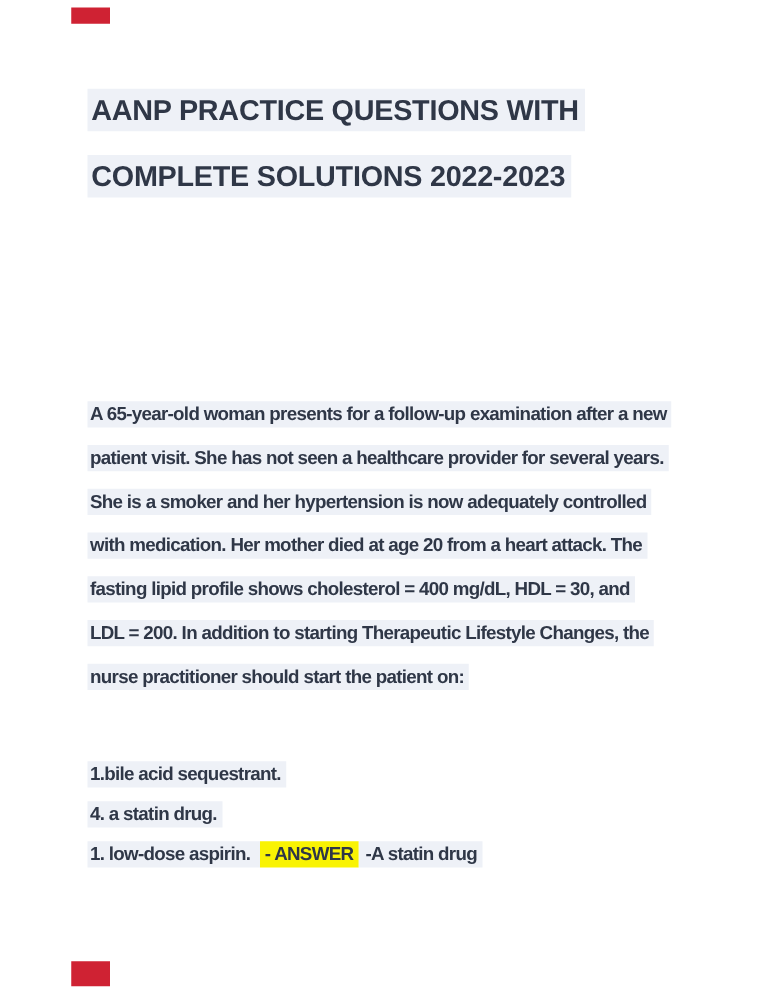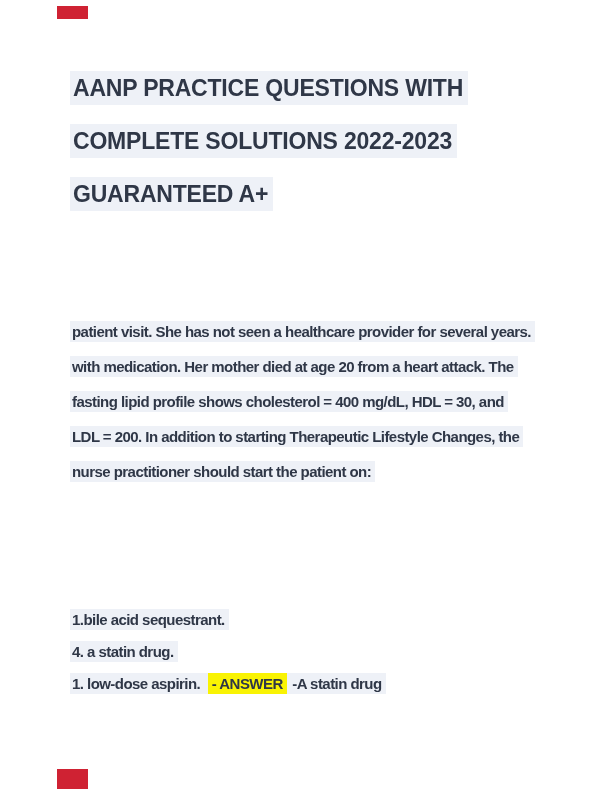--- a/index.html
+++ b/index.html
@@ -81,25 +81,26 @@
 </head>
 <body>
 
 <div class="page">
 
   <div class="red-mark top"></div>
 
   <div class="title-block">
     <div class="title-line"><span>AANP PRACTICE QUESTIONS WITH</span></div>
     <div class="title-line"><span>COMPLETE SOLUTIONS 2022-2023</span></div>
-    <div class="title-line"><span>GUARANTEED A+</span></div>
   </div>
 
   <div class="question-block">
+    <div class="question-line"><span>A 65-year-old woman presents for a follow-up examination after a new</span></div>
     <div class="question-line"><span>patient visit. She has not seen a healthcare provider for several years.</span></div>
+    <div class="question-line"><span>She is a smoker and her hypertension is now adequately controlled</span></div>
     <div class="question-line"><span>with medication. Her mother died at age 20 from a heart attack. The</span></div>
     <div class="question-line"><span>fasting lipid profile shows cholesterol = 400 mg/dL, HDL = 30, and</span></div>
     <div class="question-line"><span>LDL = 200. In addition to starting Therapeutic Lifestyle Changes, the</span></div>
     <div class="question-line"><span>nurse practitioner should start the patient on:</span></div>
   </div>
 
   <div class="options-block">
     <div class="option-line"><span class="hl">1.bile acid sequestrant.</span></div>
     <div class="option-line"><span class="hl">4. a statin drug.</span></div>
     <div class="option-line"><span class="hl">1. low-dose aspirin. </span><span class="answer-tag">- ANSWER</span><span class="hl"> -A statin drug</span></div>

